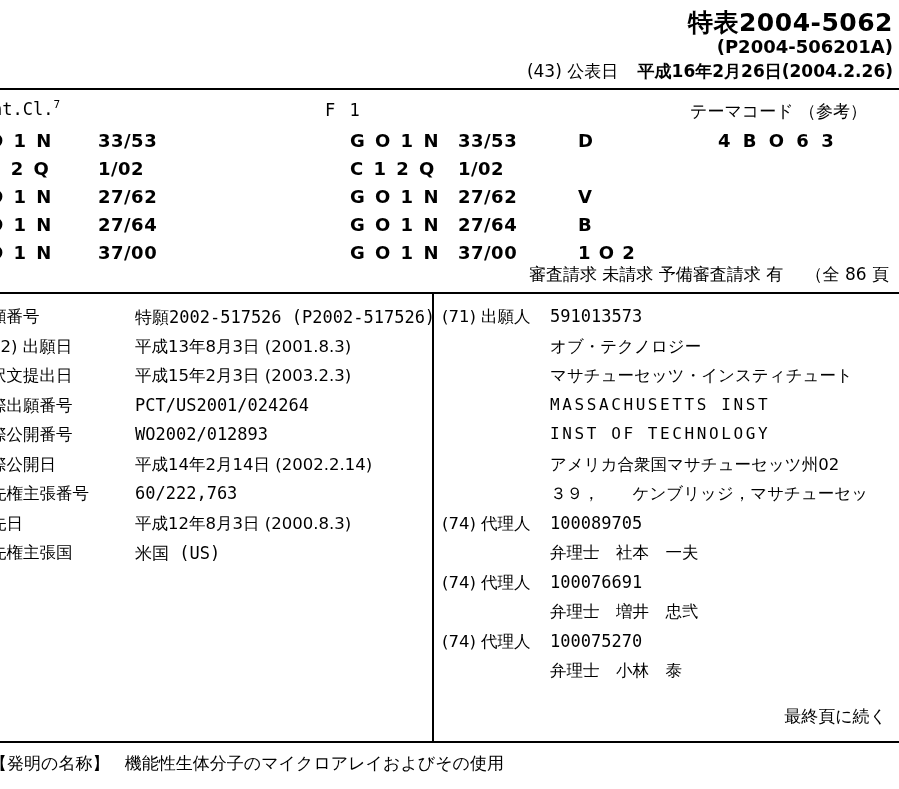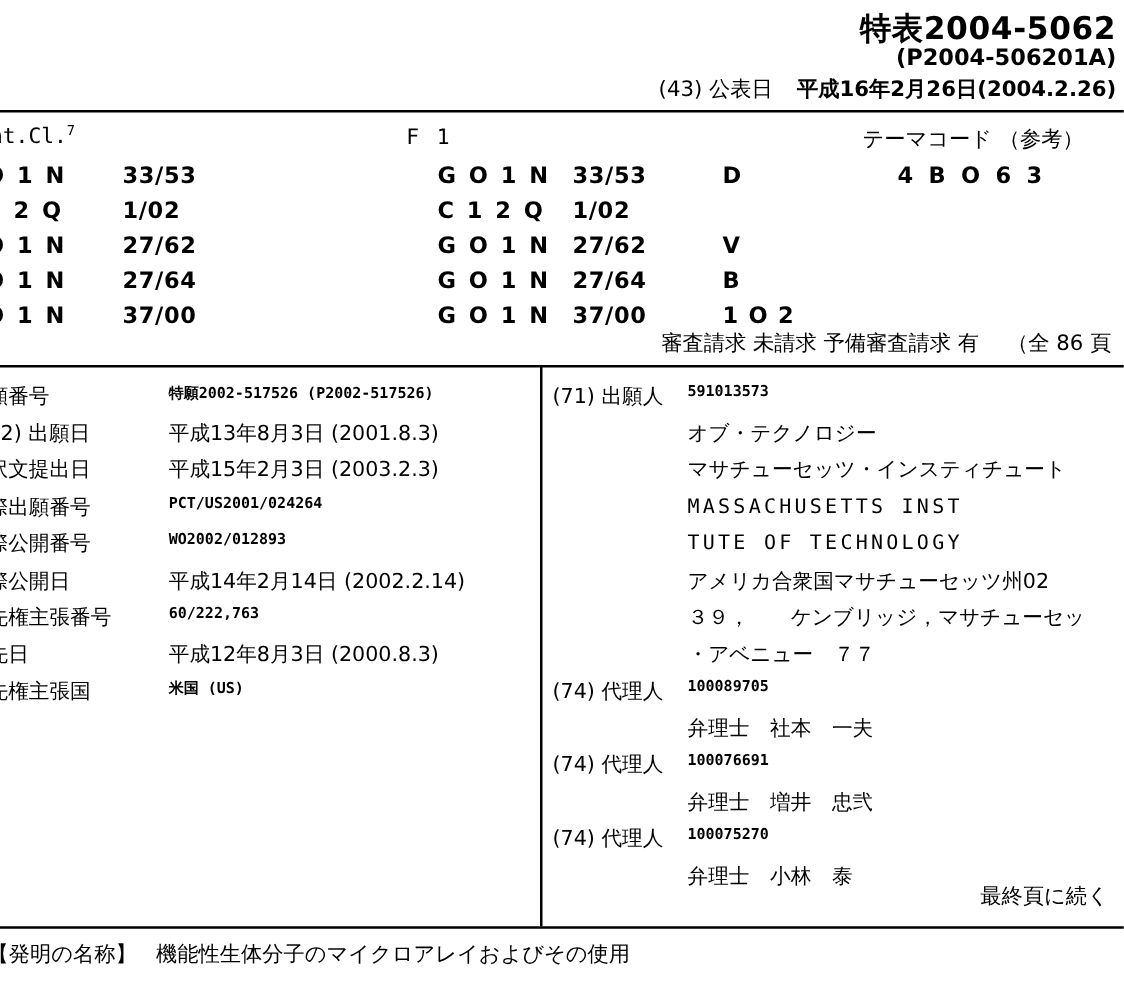--- a/index.html
+++ b/index.html
@@ -181,22 +181,21 @@
     left: 0;
     top: 0;
   }
   .lrow .val {
     position: absolute;
     left: 145px;
     top: 0;
   }
   .mono {
     font-family: "DejaVu Sans Mono", "Liberation Mono", monospace;
-    font-size: 12px;
-    font-weight: bold;
+    font-size: 17px;
   }
 
   .right-col {
     position: absolute;
     left: 442px;
     top: 306px;
     width: 455px;
     font-family: "DejaVu Sans", "Liberation Sans", sans-serif;
     font-size: 16.5px;
   }
@@ -351,30 +350,27 @@
       <div class="rrow">
         <span class="val">オブ・テクノロジー</span>
       </div>
       <div class="rrow">
         <span class="val">マサチューセッツ・インスティチュート</span>
       </div>
       <div class="rrow">
         <span class="val wide">MASSACHUSETTS INST</span>
       </div>
       <div class="rrow">
-        <span class="val wide">TUTE OF TECHNOLOGY</span>
+        <span class="val wide">INST OF TECHNOLOGY</span>
       </div>
       <div class="rrow">
         <span class="val">アメリカ合衆国マサチューセッツ州02</span>
       </div>
       <div class="rrow">
         <span class="val">３９，　　ケンブリッジ，マサチューセッ</span>
-      </div>
-      <div class="rrow">
-        <span class="val">・アベニュー　７７</span>
       </div>
       <div class="rrow">
         <span class="tag">(74) 代理人</span>
         <span class="val mono">100089705</span>
       </div>
       <div class="rrow">
         <span class="val">弁理士　社本　一夫</span>
       </div>
       <div class="rrow">
         <span class="tag">(74) 代理人</span>

